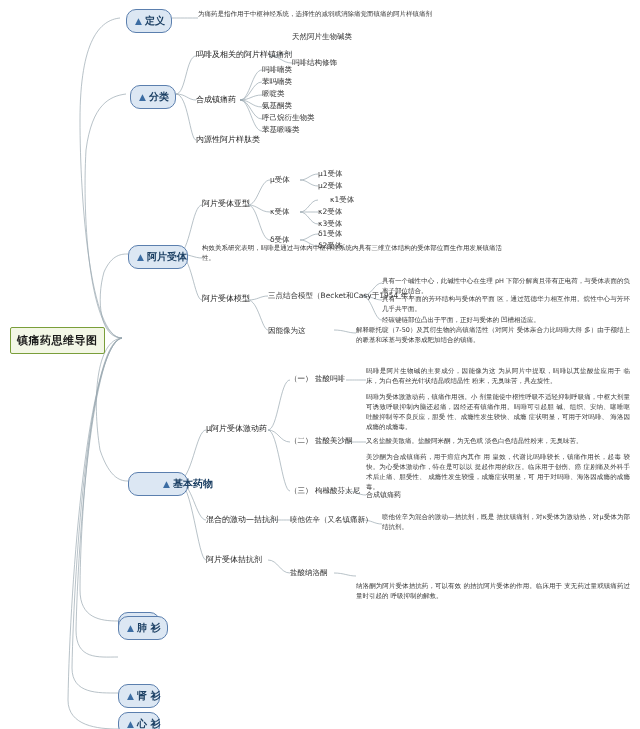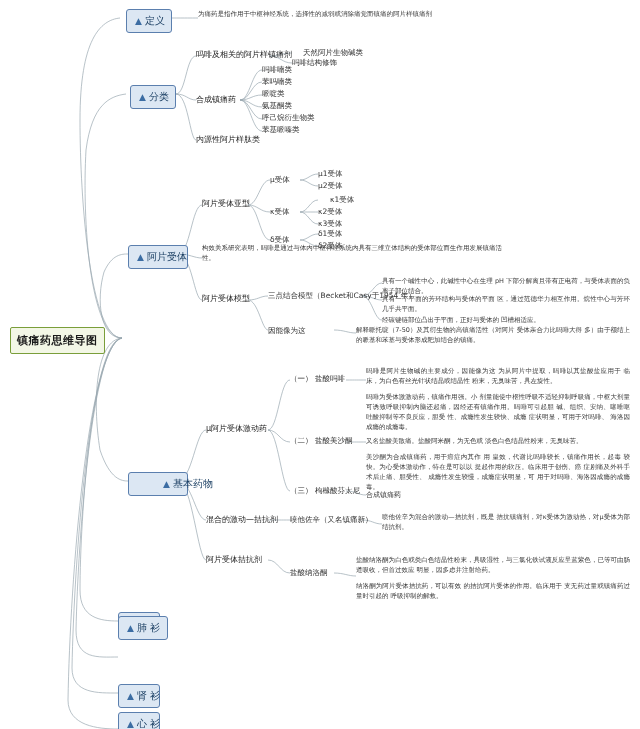--- a/index.html
+++ b/index.html
@@ -11,21 +11,21 @@
 
   
   .root{
     border:1px solid #7a9e3a;background:#f3f7e6;color:#1a1a1a;
     font-size:11px;font-weight:bold;letter-spacing:.5px;
     padding:5px 6px;border-radius:2px;white-space:nowrap;
   }
   
   .lvl1{
     border:1px solid #5b7fae;background:#dce7f3;color:#1b3f63;
-    font-size:10px;font-weight:normal;padding:4px 8px;border-radius:3px;
+    font-size:10px;font-weight:bold;padding:4px 8px;border-radius:10px;
     white-space:nowrap;text-align:center;
   }
   .lvl1 .ic{display:inline-block;margin-right:3px;font-size:9px;color:#3c6da3;}
   
   .lvl2{font-size:8px;color:#222;white-space:nowrap;line-height:1.25;}
   
   .lvl3{font-size:7.5px;color:#333;white-space:nowrap;line-height:1.25;}
   
   .leaf{font-size:6.5px;color:#3a3a3a;line-height:1.55;text-align:justify;}
   .leaf-nowrap{font-size:7px;color:#333;white-space:nowrap;line-height:1.3;}
@@ -129,21 +129,21 @@
   <div class="node lvl1" style="left:118px;top:712px;width:42px;">
     <span class="ic">▲</span><span>心 衫</span>
   </div>
 
   <div class="node leaf" style="left:198px;top:9px;width:290px;">为痛药是指作用于中枢神经系统，选择性的减弱或消除痛觉而镇痛的阿片样镇痛剂</div>
 
   <div class="node lvl2" style="left:196px;top:50px;">吗啡及相关的阿片样镇痛剂</div>
   <div class="node lvl2" style="left:196px;top:95px;">合成镇痛药</div>
   <div class="node lvl2" style="left:196px;top:135px;">内源性阿片样肽类</div>
 
-  <div class="node lvl3" style="left:292px;top:48px;margin-left:11px;">天然阿片生物碱类</div>
+  <div class="node lvl3" style="left:292px;top:32px;">天然阿片生物碱类</div>
   <div class="node lvl3" style="left:292px;top:58px;">吗啡结构修饰</div>
   <div class="node lvl3" style="left:262px;top:65px;">吗啡喃类</div>
   <div class="node lvl3" style="left:262px;top:77px;">苯吗喃类</div>
   <div class="node lvl3" style="left:262px;top:89px;">哌啶类</div>
   <div class="node lvl3" style="left:262px;top:101px;">氨基酮类</div>
   <div class="node lvl3" style="left:262px;top:113px;">呼己烷衍生物类</div>
   <div class="node lvl3" style="left:262px;top:125px;">苯基哌嗪类</div>
 
   <div class="node lvl2" style="left:202px;top:199px;">阿片受体亚型</div>
   <div class="node lvl3" style="left:270px;top:175px;">μ受体</div>
@@ -180,16 +180,15 @@
   <div class="node leaf" style="left:366px;top:366px;width:264px;">吗啡是阿片生物碱的主要成分，因能像为这 为从阿片中提取，吗啡以其盐酸盐应用于 临床，为白色有丝光针状结晶或结晶性 粉末，无臭味苦，具左旋性。</div>
   <div class="node leaf" style="left:366px;top:392px;width:264px;">吗啡为受体激激动药，镇痛作用强。小 剂量能使中枢性呼吸不适轻抑制呼吸痛，中枢大剂量可诱致呼吸抑制内脑还起痛，因经还有镇痛作用。吗啡可引起胆 碱、组织、安纳、噻唾呕 吐酸抑制等不良反应，胆受 性、成瘾性发生较快、成瘾 症状明显，可用于对吗啡、 海洛因成瘾的成瘾毒。</div>
   <div class="node leaf" style="left:366px;top:436px;width:264px;">又名盐酸美散痛。盐酸阿米酮，为无色或 淡色白色结晶性粉末，无臭味苦。</div>
   <div class="node leaf" style="left:366px;top:452px;width:264px;">美沙酮为合成镇痛药，用于癌症内其作 用 皇效，代谢比吗啡较长，镇痛作用长，起毒 较快。为心受体激动作，特在是可以以 提起作用的软压。临床用于创伤、癌 症剧痛及外科手术后止痛、胆受性、 成瘾性发生较慢，成瘾症状明显，可 用于对吗啡、海洛因成瘾的成瘾毒。</div>
   <div class="node leaf-nowrap" style="left:366px;top:491px;">合成镇痛药</div>
 
   <div class="node lvl3" style="left:290px;top:515px;">喷他佐辛（又名镇痛新）</div>
   <div class="node leaf" style="left:382px;top:512px;width:248px;">喷他佐辛为混合的激动—拮抗剂，既是 拮抗镇痛剂，对κ受体为激动热，对μ受体为部结抗剂。</div>
 
   <div class="node lvl3" style="left:290px;top:568px;">盐酸纳洛酮</div>
-  <div class="node leaf" style="left:356px;top:555px;width:274px;">盐酸纳洛酮为白色或类白色结晶性粉末，具吸湿性，与三氯化铁试液反应呈蓝紫色，已等可由肠道吸收，但首过效应 明显，因多虑并注射给药。</div>
   <div class="node leaf" style="left:356px;top:581px;width:274px;">纳洛酮为阿片受体拮抗药，可以有效 的拮抗阿片受体的作用。临床用于 支无药过量或镇痛药过量时引起的 呼吸抑制的解救。</div>
 
 </div>
 
 </body></html>

